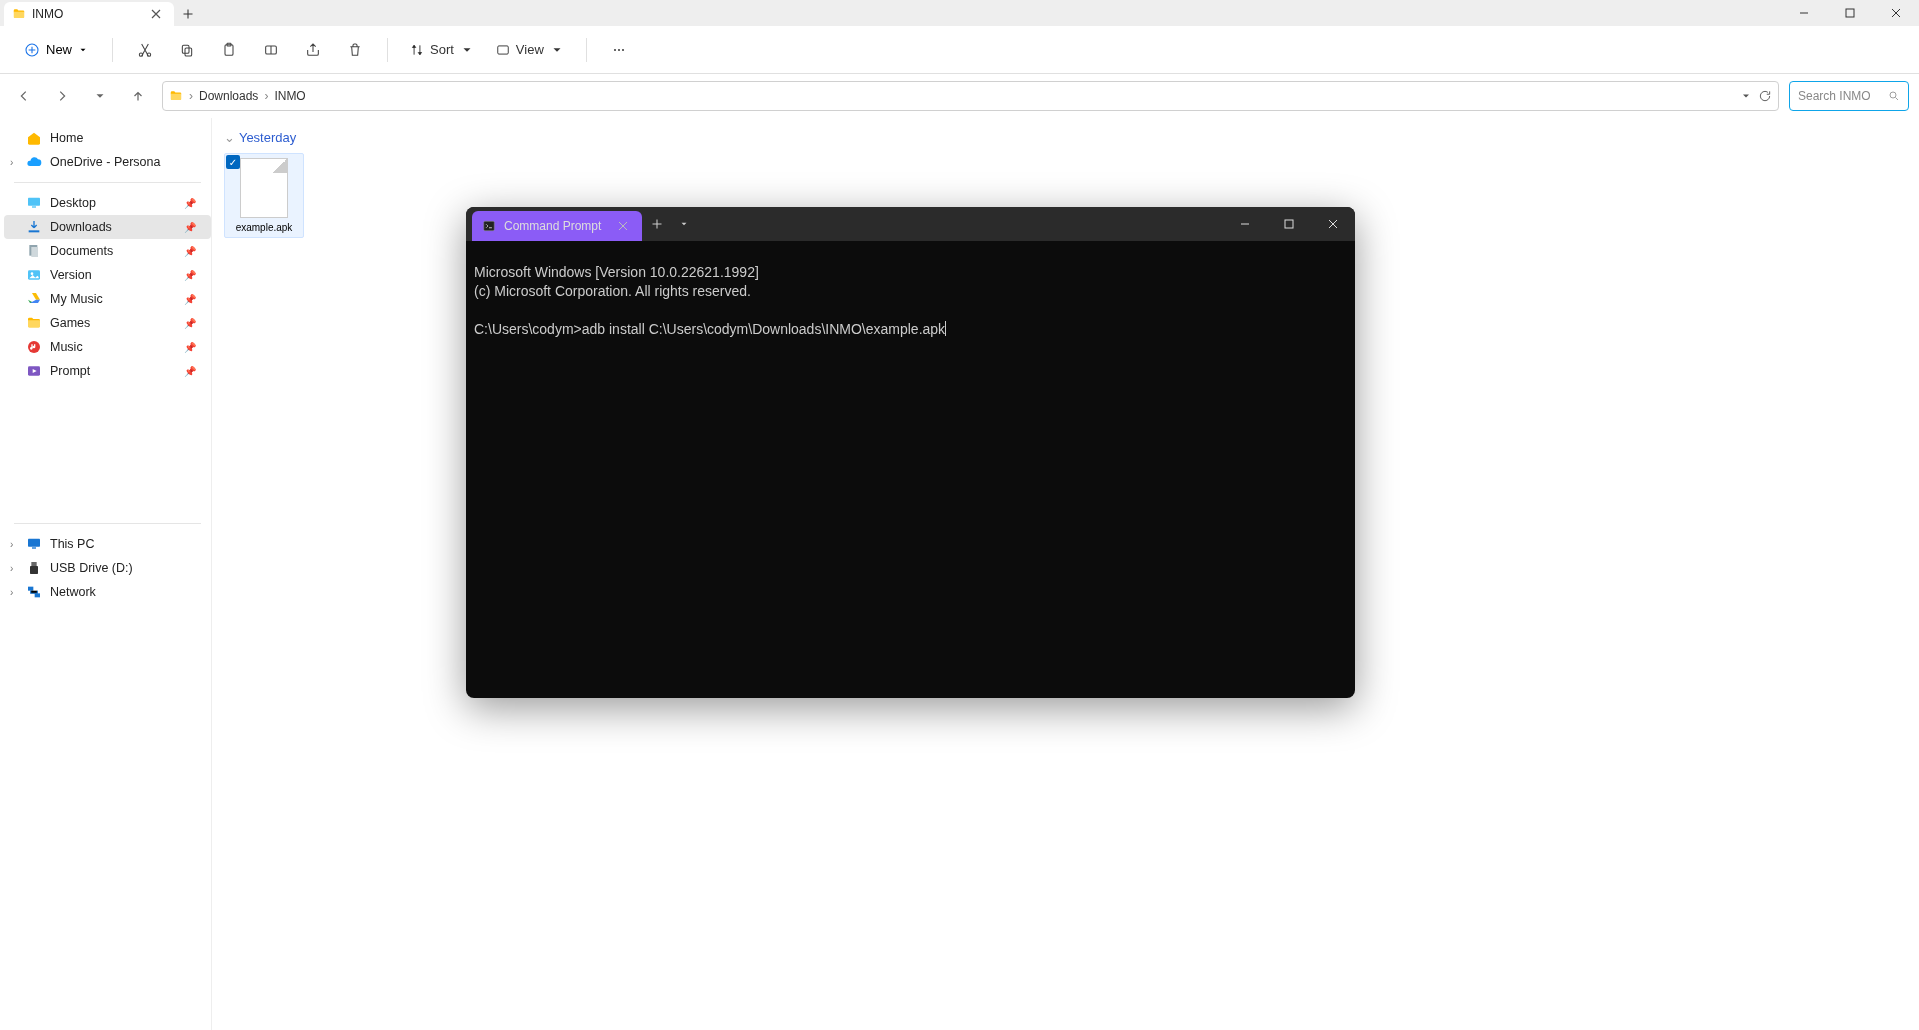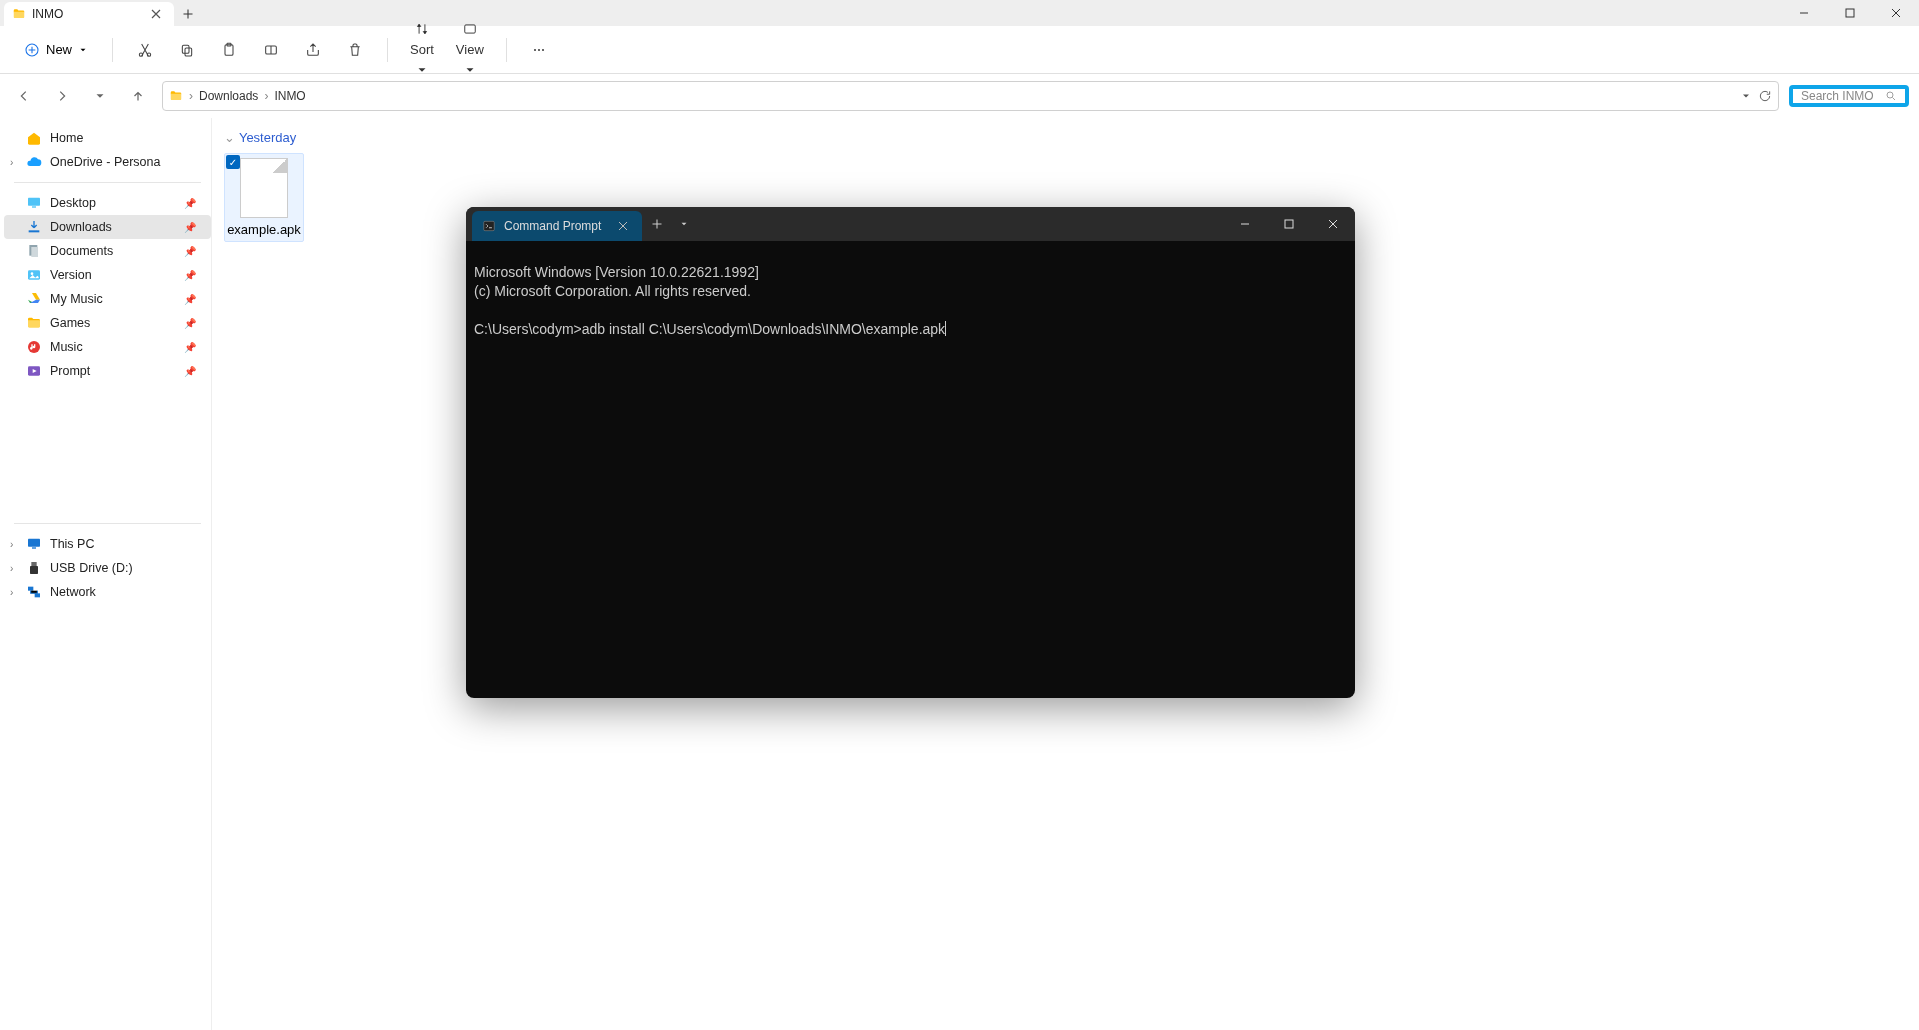--- a/index.html
+++ b/index.html
@@ -20,64 +20,64 @@
 .win-btn { width: 46px; height: 26px; display: flex; align-items: center; justify-content: center; color: #333; }
 .win-btn svg { width: 10px; height: 10px; }
 
 
 .toolbar { height: 48px; display: flex; align-items: center; padding: 8px 14px; gap: 6px; border-bottom: 1px solid #e0e0e0; }
 .tb-new { display: flex; align-items: center; gap: 6px; padding: 4px 10px; border-radius: 4px; font-size: 13px; }
 .tb-new .plus { color: #1a73e8; }
 .tb-sep { width: 1px; height: 24px; background: #e0e0e0; margin: 0 8px; }
 .tb-btn { width: 36px; height: 32px; display: flex; align-items: center; justify-content: center; color: #444; border-radius: 4px; }
 .tb-btn svg { width: 16px; height: 16px; }
-.tb-labeled { display: flex; align-items: center; gap: 6px; padding: 4px 8px; border-radius: 4px; font-size: 13px; color: #333; flex-direction: column; }
+.tb-labeled { display: flex; align-items: center; gap: 6px; padding: 4px 8px; border-radius: 4px; font-size: 13px; color: #333; }
 .tb-labeled svg { width: 14px; height: 14px; }
 
 
 .navrow { height: 44px; display: flex; align-items: center; padding: 0 10px; gap: 10px; }
 .nav-btn { width: 28px; height: 28px; display: flex; align-items: center; justify-content: center; color: #666; }
 .nav-btn svg { width: 14px; height: 14px; }
 .addr-bar { flex: 1; height: 30px; border: 1px solid #d0d0d0; border-radius: 4px; display: flex; align-items: center; padding: 0 6px; gap: 6px; font-size: 12px; color: #333; }
 .addr-bar .crumb { display: flex; align-items: center; gap: 4px; }
 .addr-bar .sep { color: #888; }
 .addr-right { margin-left: auto; display: flex; align-items: center; gap: 6px; color: #555; }
-.search-box { width: 120px; height: 22px; border: 4px solid #0ea5e9; border-radius: 4px; display: flex; align-items: center; padding: 0 8px; font-size: 12px; color: #888; gap: 6px; }
+.search-box { width: 120px; height: 30px; border: 1px solid #0ea5e9; border-radius: 4px; display: flex; align-items: center; padding: 0 8px; font-size: 12px; color: #888; gap: 6px; }
 
 
 .body { flex: 1; display: flex; min-height: 0; }
 .sidebar { width: 212px; border-right: 1px solid #eee; padding: 8px 0 8px 4px; font-size: 12.5px; color: #222; overflow: hidden; }
 .sb-item { display: flex; align-items: center; gap: 8px; padding: 4px 8px 4px 22px; height: 24px; border-radius: 4px; }
 .sb-item.selected { background: #e6e6e6; }
 .sb-item .chev { position: absolute; margin-left: -16px; color: #777; font-size: 10px; }
 .sb-item .ico { width: 16px; height: 16px; display: inline-flex; }
 .sb-pin { margin-left: auto; color: #888; font-size: 10px; padding-right: 6px; }
 .sb-rule { height: 1px; background: #e5e5e5; margin: 8px 10px; }
 
 .content { flex: 1; position: relative; overflow: auto; padding: 8px 12px; }
 .group-header { display: flex; align-items: center; gap: 4px; font-size: 13px; color: #2d5dd0; margin: 4px 0 8px 0; }
 .group-header .caret { color: #999; }
 
 .file-item { width: 80px; display: flex; flex-direction: column; align-items: center; gap: 4px; padding: 4px; border: 1px solid #cfe3ff; background: #eaf3ff; border-radius: 2px; }
 .file-item .doc-ico { width: 48px; height: 60px; background: #fff; border: 1px solid #ccc; position: relative; }
 .file-item .doc-ico::before { content: ""; position: absolute; right: 0; top: 0; width: 14px; height: 14px; background: linear-gradient(135deg, transparent 50%, #ccc 50%); }
 .file-item .check { position: absolute; left: 2px; top: 2px; width: 14px; height: 14px; background: #0067c0; color: #fff; font-size: 10px; display: flex; align-items: center; justify-content: center; border-radius: 2px; }
 .file-item-wrap { position: relative; display: inline-block; }
-.file-item .filename { font-size: 13px; text-align: left; }
+.file-item .filename { font-size: 10px; text-align: left; }
 
 
 .statusbar { height: 22px; border-top: 1px solid #e0e0e0; display: flex; align-items: center; padding: 0 10px; font-size: 11.5px; color: #333; gap: 14px; }
 .statusbar .right { margin-left: auto; display: flex; gap: 2px; }
 .view-toggle { width: 22px; height: 18px; border: 1px solid #ccc; display: flex; align-items: center; justify-content: center; font-size: 10px; color: #555; }
 .view-toggle.active { background: #e0ecff; border-color: #8ab4ff; }
 
 
 .cmd-window { position: absolute; left: 466px; top: 207px; width: 889px; height: 491px; background: #0c0c0c; border-radius: 8px; display: flex; flex-direction: column; overflow: hidden; box-shadow: 0 10px 40px rgba(0,0,0,.4); }
 .cmd-titlebar { height: 34px; background: #2b2b2b; display: flex; align-items: center; }
-.cmd-tab { display: flex; align-items: center; gap: 8px; background: #0c4a6e; height: 30px; margin-left: 6px; margin-top: 4px; padding: 0 10px; border-top-left-radius: 6px; border-top-right-radius: 6px; color: #ddd; font-size: 12px; min-width: 170px; }
+.cmd-tab { display: flex; align-items: center; gap: 8px; background: #8b5cf6; height: 30px; margin-left: 6px; margin-top: 4px; padding: 0 10px; border-top-left-radius: 6px; border-top-right-radius: 6px; color: #ddd; font-size: 12px; min-width: 170px; }
 .cmd-tab .cmd-ico { width: 14px; height: 14px; display: inline-flex; }
 .cmd-tab .tclose { margin-left: auto; color: #bbb; display: flex; width: 18px; height: 18px; align-items: center; justify-content: center; }
 .cmd-add { width: 30px; height: 30px; display: flex; align-items: center; justify-content: center; color: #ccc; }
 .cmd-dd { width: 24px; height: 30px; display: flex; align-items: center; justify-content: center; color: #ccc; }
 .cmd-winctrls { margin-left: auto; display: flex; }
 .cmd-wbtn { width: 44px; height: 34px; display: flex; align-items: center; justify-content: center; color: #ddd; }
 .cmd-wbtn svg { width: 10px; height: 10px; }
 .cmd-body { flex: 1; padding: 22px 8px; font-family: Consolas, "Courier New", monospace; font-size: 14px; line-height: 18px; color: #cccccc; white-space: pre; position: relative; }
 .cursor { display: inline-block; width: 1px; height: 15px; background: #ccc; vertical-align: -2px; }
 

